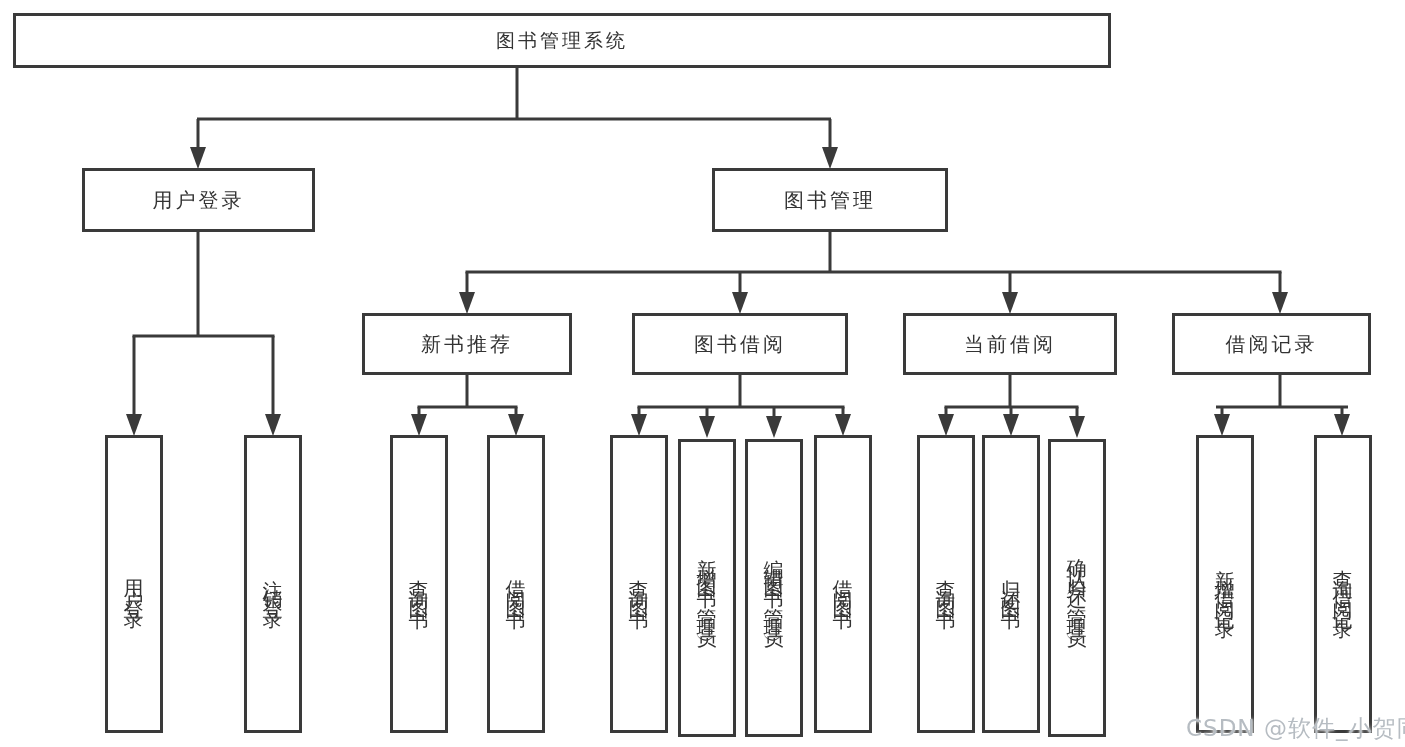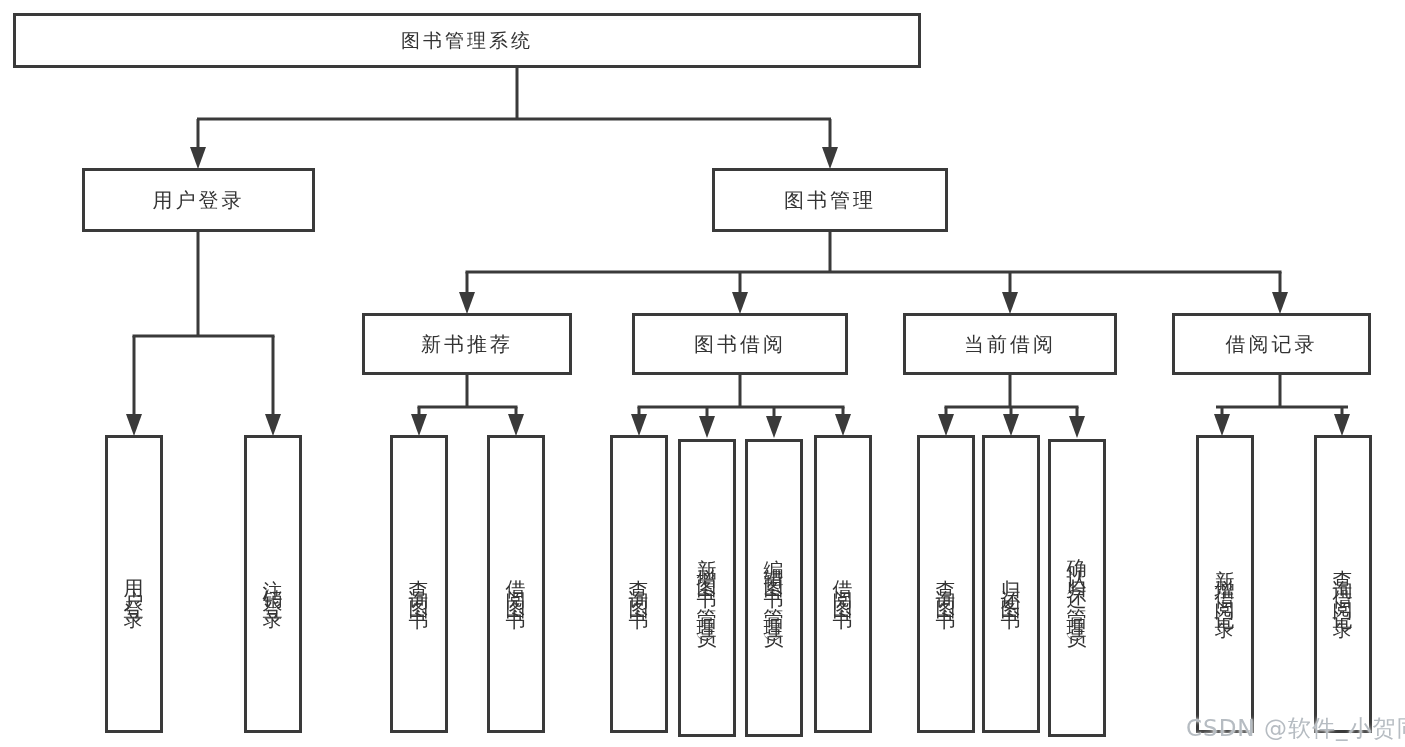--- a/index.html
+++ b/index.html
@@ -6,21 +6,21 @@
   .canvas{
     position:relative;width:1405px;height:747px;background:#ffffff;overflow:hidden;
     font-family:"DejaVu Sans","Liberation Sans",sans-serif;color:#333333;
   }
   .connectors{position:absolute;left:0;top:0;width:1405px;height:747px;}
   .node{
     position:absolute;box-sizing:border-box;border:3px solid #3a3a3a;background:#ffffff;
     display:flex;align-items:center;justify-content:center;
   }
   .hnode{font-size:20px;letter-spacing:3px;}
-  .root{left:13px;top:13px;width:908px;height:55px;font-size:19px;}
+  .root{left:13px;top:13px;width:1098px;height:55px;font-size:19px;}
   .lvl2{top:168px;height:64px;}
   .lvl3{top:313px;height:62px;}
   .vnode{top:435px;width:58px;height:298px;}
   .vtext{
     writing-mode:vertical-rl;text-orientation:mixed;
     font-size:20px;letter-spacing:10px;line-height:1.0;white-space:nowrap;
   }
   .watermark{
     position:absolute;left:1186px;top:713px;z-index:6;
     font-size:23px;color:#b6bcc2;letter-spacing:1px;white-space:nowrap;

